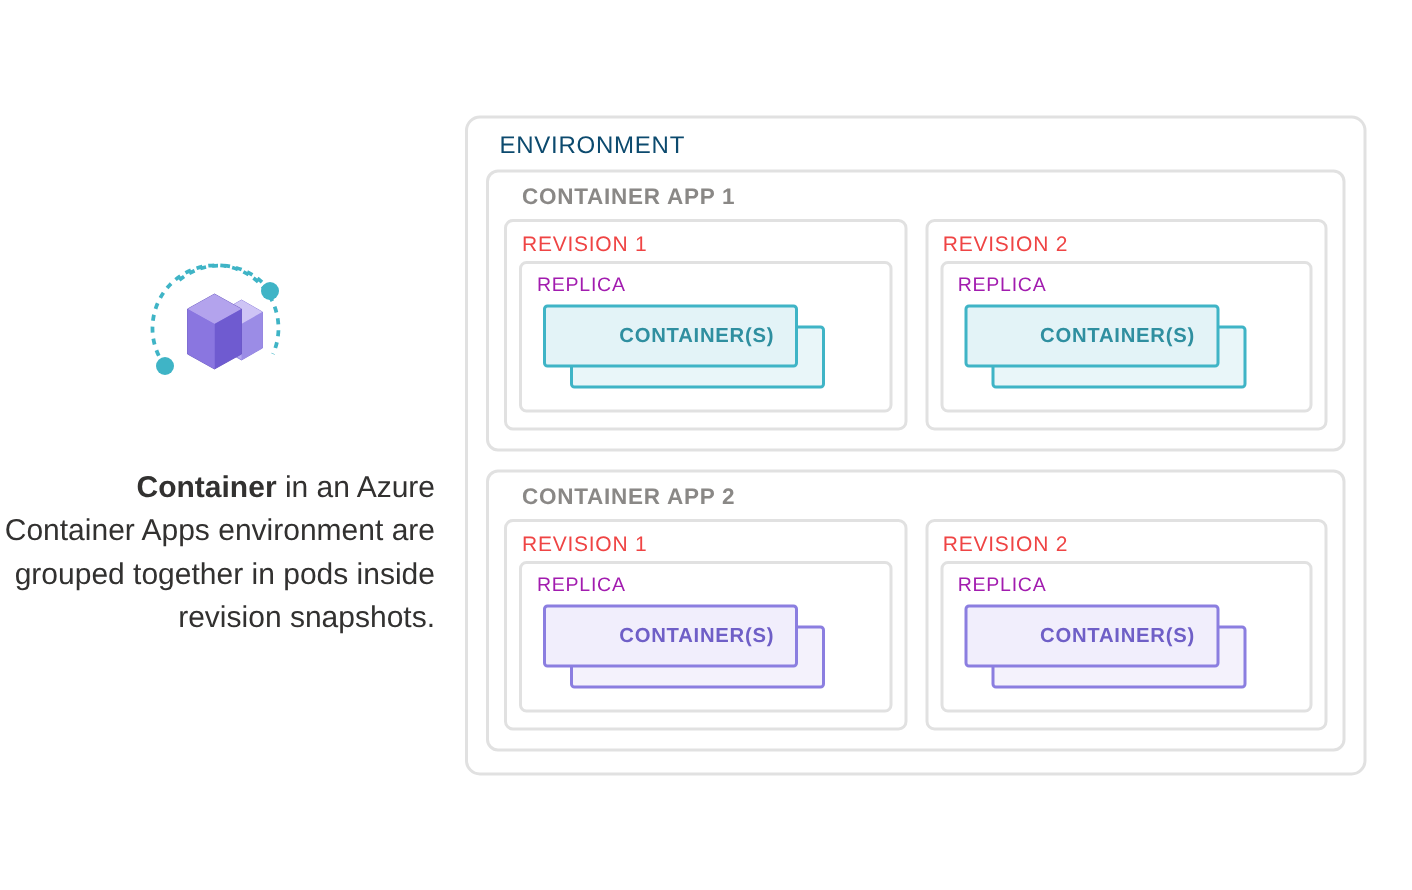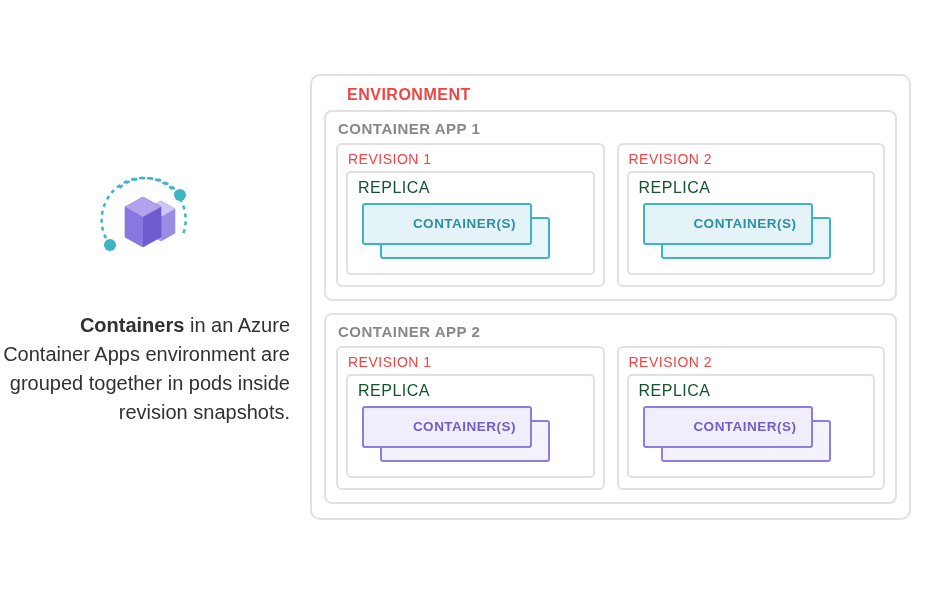--- a/index.html
+++ b/index.html
@@ -35,43 +35,43 @@
     flex: 1;
   }
   .env {
     border: 2px solid #e1e1e1;
     border-radius: 10px;
     padding: 10px 12px 14px 12px;
   }
   .env-label {
     font-size: 16px;
     letter-spacing: 0.5px;
-    color: #ef4444;
-    font-weight: 700;
+    color: #0c4a6e;
+    font-weight: 400;
     margin-bottom: 6px;
-    margin-left: 19px;
+    margin-left: 5px;
     margin-top: -28px;
     background: #fff;
     display: inline-block;
     padding: 0 4px;
   }
   .app {
     border: 2px solid #e1e1e1;
     border-radius: 8px;
     padding: 8px 10px 12px 10px;
     margin-bottom: 12px;
   }
   .app:last-child { margin-bottom: 0; }
   .app-label {
     font-size: 15px;
     font-weight: 600;
     color: #8a8886;
     letter-spacing: 0.5px;
     margin-bottom: 6px;
-    margin-left: 2px;
+    margin-left: 12px;
   }
   .revs {
     display: flex;
     gap: 12px;
   }
   .rev {
     flex: 1;
     border: 2px solid #e1e1e1;
     border-radius: 6px;
     padding: 6px 8px 10px 8px;
@@ -82,22 +82,22 @@
     letter-spacing: 0.5px;
     margin-bottom: 4px;
     margin-left: 2px;
   }
   .replica {
     border: 2px solid #e1e1e1;
     border-radius: 5px;
     padding: 6px 8px 12px 8px;
   }
   .replica-label {
-    font-size: 16px;
-    color: #14532d;
+    font-size: 13px;
+    color: #a21caf;
     letter-spacing: 0.5px;
     margin-bottom: 6px;
     margin-left: 2px;
   }
   .stack {
     position: relative;
     height: 58px;
     margin-left: 6px;
     margin-right: 6px;
   }
@@ -152,21 +152,21 @@
         <g transform="translate(0,0)">
           <polygon points="0,10 18,0 36,10 36,40 18,50 0,40" fill="#8a76e0" stroke="#5b49b5" stroke-width="0.5"></polygon>
           <polygon points="0,10 18,0 36,10 18,20" fill="#b3a3ed"></polygon>
           <polygon points="18,20 36,10 36,40 18,50" fill="#6f5bd0"></polygon>
           <polygon points="0,10 18,20 18,50 0,40" fill="#8a76e0"></polygon>
         </g>
       </g>
     </svg>
   </div>
   <p class="desc">
-    <strong>Containers</strong><span> in an Azure Container Apps environment are grouped together in pods inside revision snapshots.</span>
+    <strong>Container</strong><span> in an Azure Container Apps environment are grouped together in pods inside revision snapshots.</span>
   </p>
 </div>
 
 <div class="right">
   <div class="env">
     <div class="env-label">ENVIRONMENT</div>
 
     
     <div class="app">
       <div class="app-label">CONTAINER APP 1</div>

